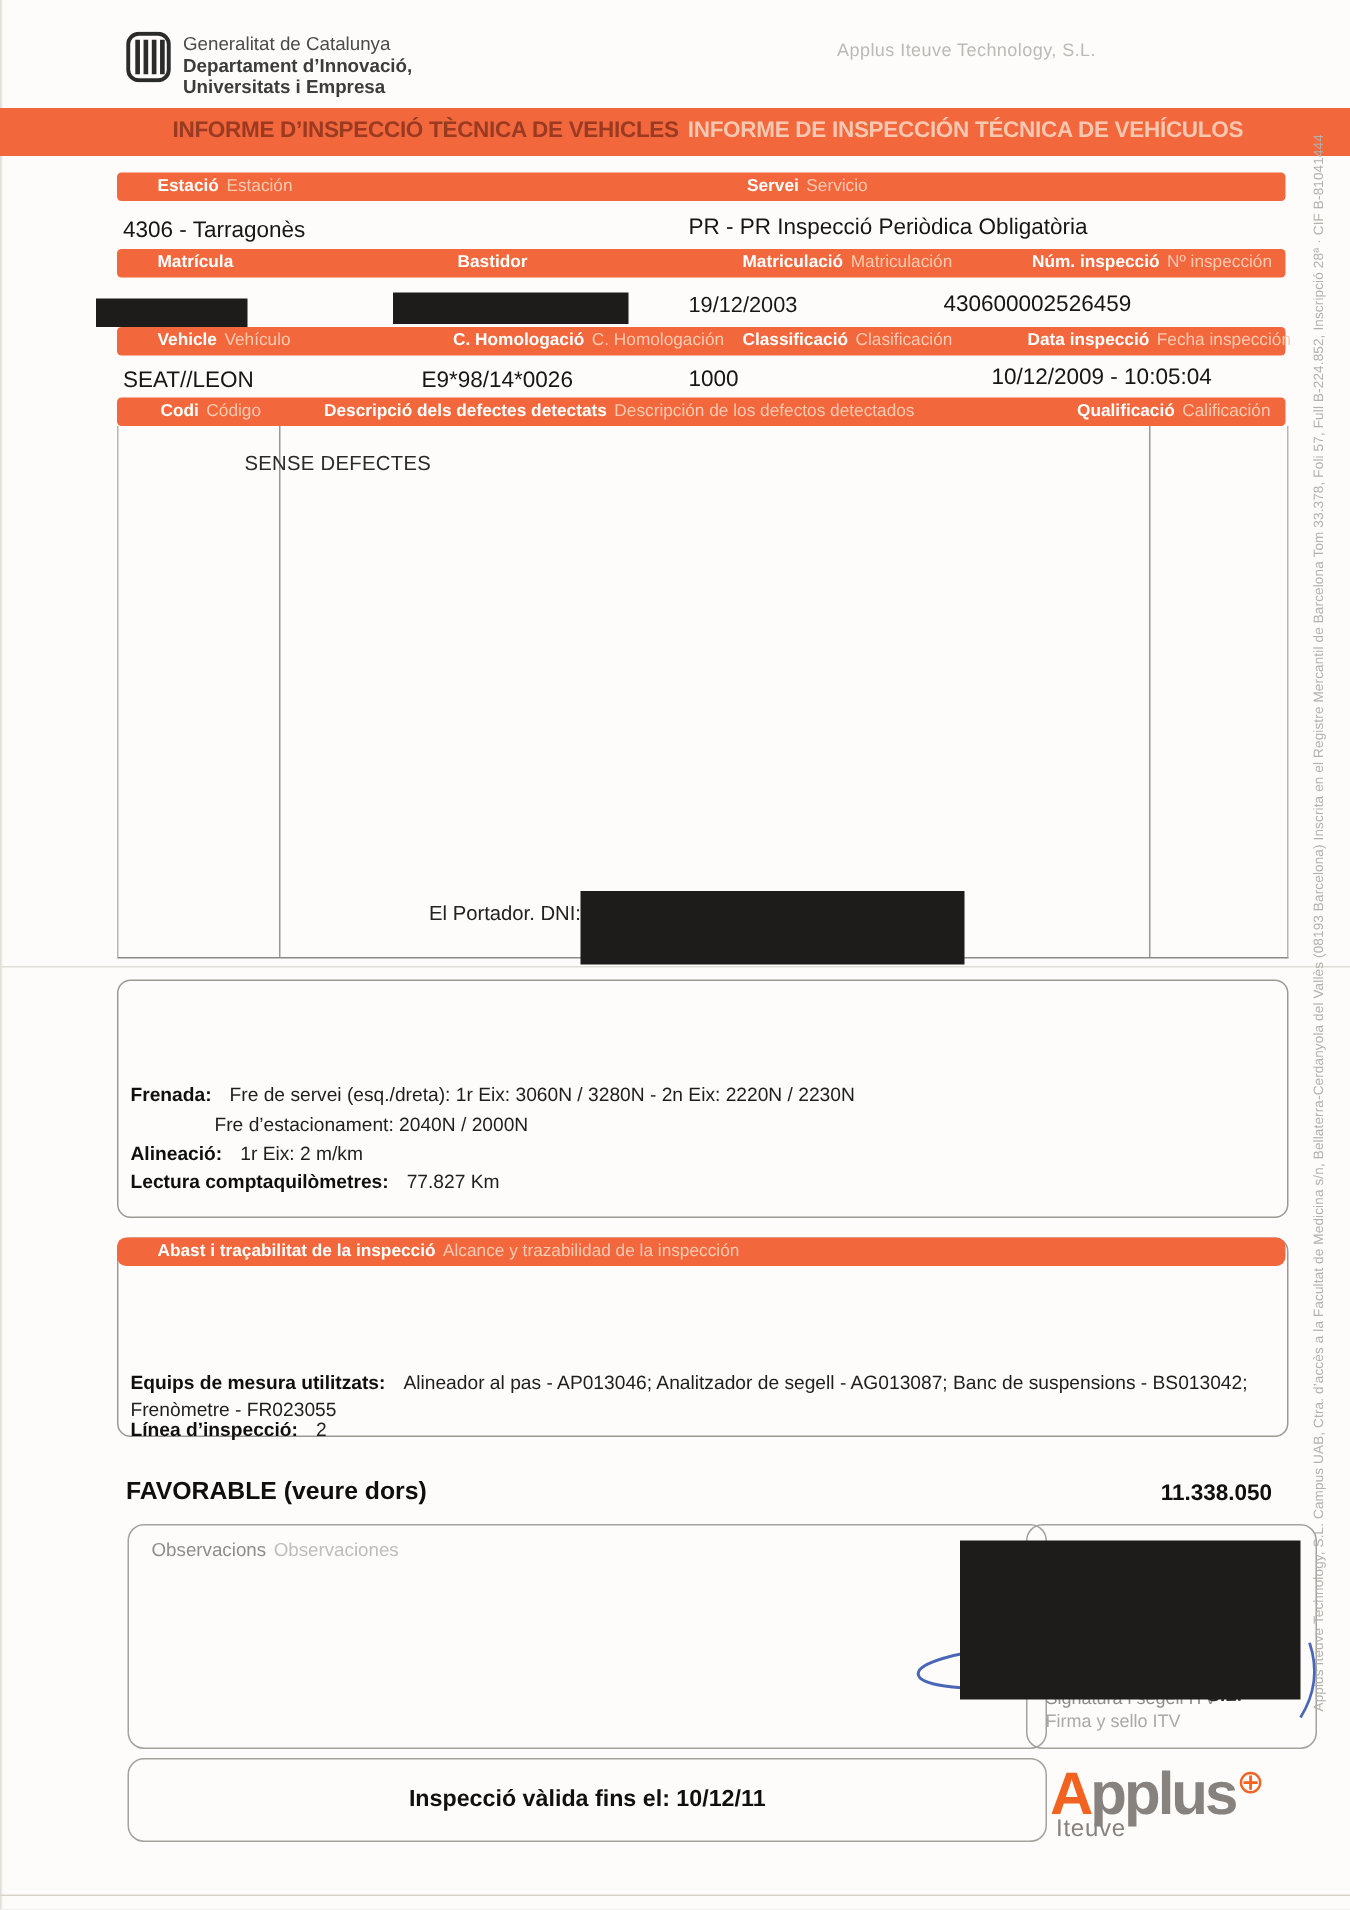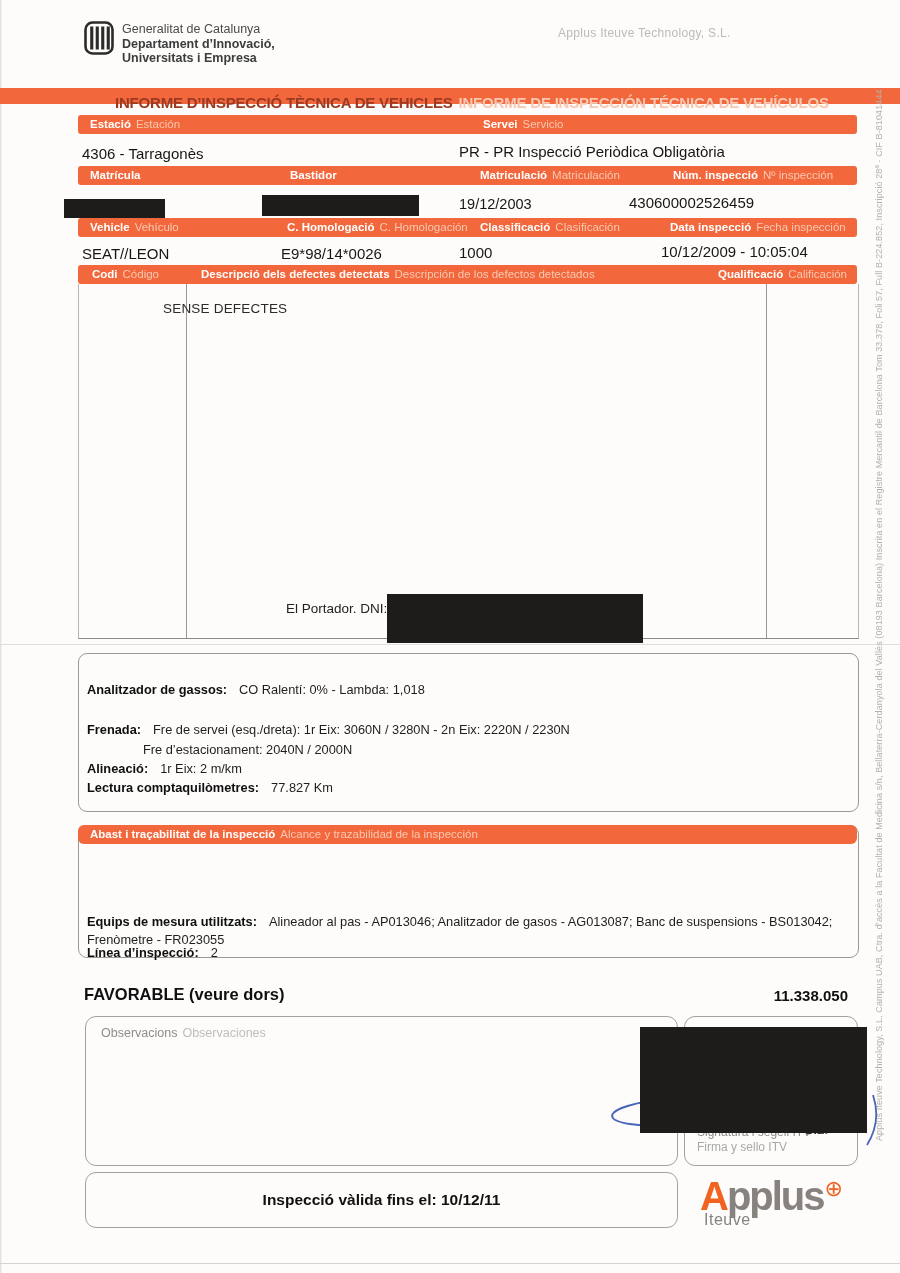--- a/index.html
+++ b/index.html
@@ -7,46 +7,46 @@
     position:relative;width:900px;height:1273px;margin:0 auto;
     background:#fdfcfa;overflow:hidden;
     font-family:"Liberation Sans", sans-serif;color:#1c1c1c;
   }
   .abs{position:absolute;}
   
   .org-text{position:absolute;left:122px;top:22px;font-size:12.5px;line-height:14.5px;color:#4a4a4a;}
   .org-text .b{font-weight:bold;color:#3c3c3c;}
   .company-top{position:absolute;left:558px;top:26px;font-size:12px;color:#bdb9b6;letter-spacing:.3px;}
   
-  .banner{position:absolute;left:0;top:88px;width:900px;height:16px;background:#F2673C;}
+  .banner{position:absolute;left:0;top:72px;width:900px;height:32px;background:#F2673C;}
   .banner-inner{position:absolute;left:115px;top:6px;font-size:15px;font-weight:bold;white-space:nowrap;letter-spacing:-0.2px;}
   .banner-ca{color:#9A3A22;}
   .banner-es{color:#F7C7B1;margin-left:6px;}
   
   .bar{position:absolute;left:78px;width:779px;height:19px;background:#F2673C;border-radius:3px;}
   .lp{position:absolute;top:2.5px;font-size:11.5px;white-space:nowrap;}
-  .lp b{color:#ffffff;font-weight:bold;}
+  .lp b{color:#ffffff;font-weight:bold;margin-left:15px;}
   .lp i{font-style:normal;color:#F9C9B2;margin-left:5px;}
   
   .val{position:absolute;font-size:14.5px;color:#161616;white-space:pre-wrap;}
   .val.big{font-size:15px;}
   .redact{position:absolute;background:#1d1c1a;z-index:5;}
   
   .def-box{position:absolute;left:78px;top:284px;width:779px;height:354px;
     border-left:1px solid #b9b5b0;border-right:1px solid #b9b5b0;border-bottom:1.5px solid #8a8a88;}
   .def-vline{position:absolute;top:0;width:1px;height:100%;background:#9a9794;}
   
   .info-box{position:absolute;left:78px;width:779px;border:1.3px solid #9c9994;border-radius:9px;background:transparent;}
   .info-box .bar-in{position:absolute;left:-1px;top:-1px;width:779px;height:19px;background:#F2673C;border-radius:6px;}
   .m-line{position:absolute;left:8px;font-size:12.8px;white-space:pre-wrap;color:#1e1e1e;}
   .m-line b{font-weight:bold;color:#0f0f0f;margin-right:12px;}
   
   .favorable{position:absolute;left:84px;top:985px;font-size:16.5px;font-weight:bold;color:#0f0f0f;text-align:center;}
   .distintiu-val{position:absolute;left:740px;top:987px;width:108px;text-align:right;font-size:15px;font-weight:bold;color:#0f0f0f;}
-  .round-box{position:absolute;border:1.5px solid #a5a19c;border-radius:11px;}
+  .round-box{position:absolute;border:1.5px solid #a5a19c;border-radius:11px;padding-left:20px;}
   .obs-label{position:absolute;left:15px;top:9px;font-size:12.5px;}
   .obs-label .ca{color:#8d8d8d;}
   .obs-label .es{color:#bdbdbd;margin-left:5px;}
   .sig-lines{position:absolute;left:12px;bottom:10px;font-size:12px;line-height:15px;white-space:nowrap;}
   .sig-ca{color:#8c8c8c;}
   .sig-es{color:#a9a9a9;}
   .stamp{position:absolute;left:108px;top:-2px;font-size:12.5px;font-weight:bold;color:#2b2b2b;transform:rotate(-1deg);}
   .validity-text{position:absolute;left:0;top:18px;width:100%;text-align:center;font-size:15.5px;font-weight:bold;color:#101010;}
   
   .applus{position:absolute;left:700px;top:1174px;font-size:40px;font-weight:bold;letter-spacing:-2px;color:#87827E;white-space:nowrap;}
@@ -127,32 +127,31 @@
   </div>
   <div class="def-box">
     <div class="def-vline" style="left:107px"></div>
     <div class="def-vline" style="left:687px"></div>
   </div>
   <div class="sense">SENSE DEFECTES</div>
   <div class="portador">El Portador. DNI:</div>
   <div class="redact" style="left:387px;top:594px;width:256px;height:49px"></div>
 
   <div class="info-box" style="top:653px;height:157px">
-    <div class="m-line" style="top:28px"><b>Analitzador de gassos:</b><span>CO Ralentí: 0% - Lambda: 1,018</span></div>
     <div class="m-line" style="top:68px"><b>Frenada:</b><span>Fre de servei (esq./dreta): 1r Eix: 3060N / 3280N - 2n Eix: 2220N / 2230N</span></div>
     <div class="m-line" style="top:88px;left:64px"><span>Fre d’estacionament: 2040N / 2000N</span></div>
     <div class="m-line" style="top:107px"><b>Alineació:</b><span>1r Eix: 2 m/km</span></div>
     <div class="m-line" style="top:126px"><b>Lectura comptaquilòmetres:</b><span>77.827 Km</span></div>
   </div>
 
   <div class="info-box" style="top:825px;height:131px">
     <div class="bar-in">
       <span class="lp" style="left:12px"><b>Abast i traçabilitat de la inspecció</b><i>Alcance y trazabilidad de la inspección</i></span>
     </div>
-    <div class="m-line" style="top:88px"><b>Equips de mesura utilitzats:</b><span>Alineador al pas - AP013046; Analitzador de gasos - AG013087; Banc de suspensions - BS013042;</span></div>
+    <div class="m-line" style="top:88px"><b>Equips de mesura utilitzats:</b><span>Alineador al pas - AP013046; Analitzador de segell - AG013087; Banc de suspensions - BS013042;</span></div>
     <div class="m-line" style="top:106px"><span>Frenòmetre - FR023055</span></div>
     <div class="m-line" style="top:119px"><b>Línea d’inspecció:</b><span>2</span></div>
   </div>
 
   <div class="favorable">FAVORABLE (veure dors)</div>
   <div class="distintiu-val">11.338.050</div>
 
   <div class="round-box" style="left:85px;top:1016px;width:591px;height:148px">
     <div class="obs-label">
       <span class="ca">Observacions</span><span class="es">Observaciones</span>

